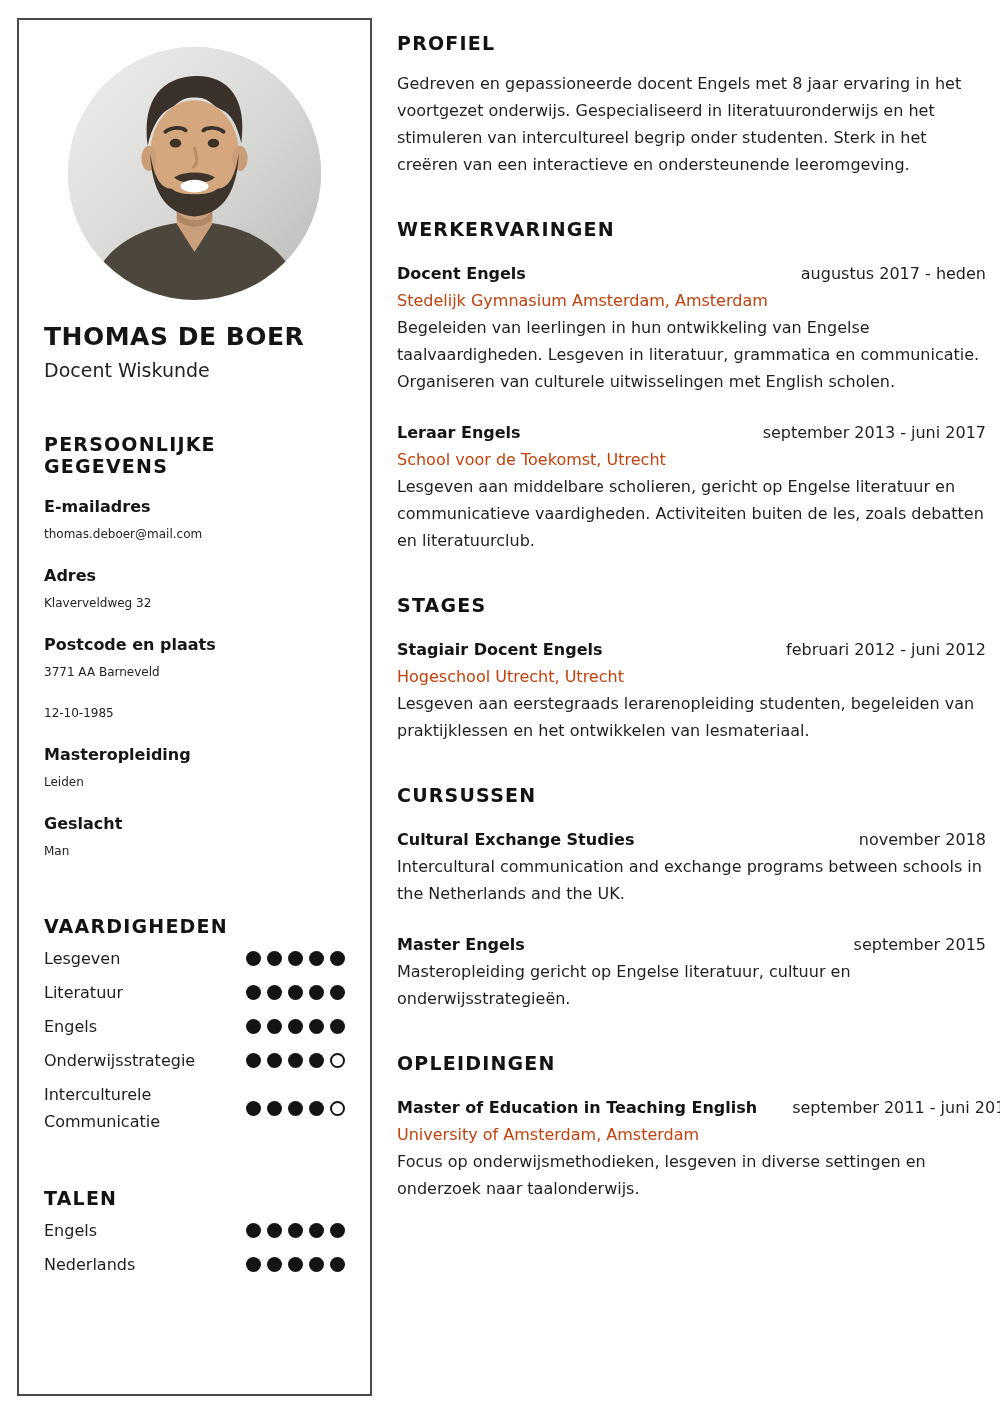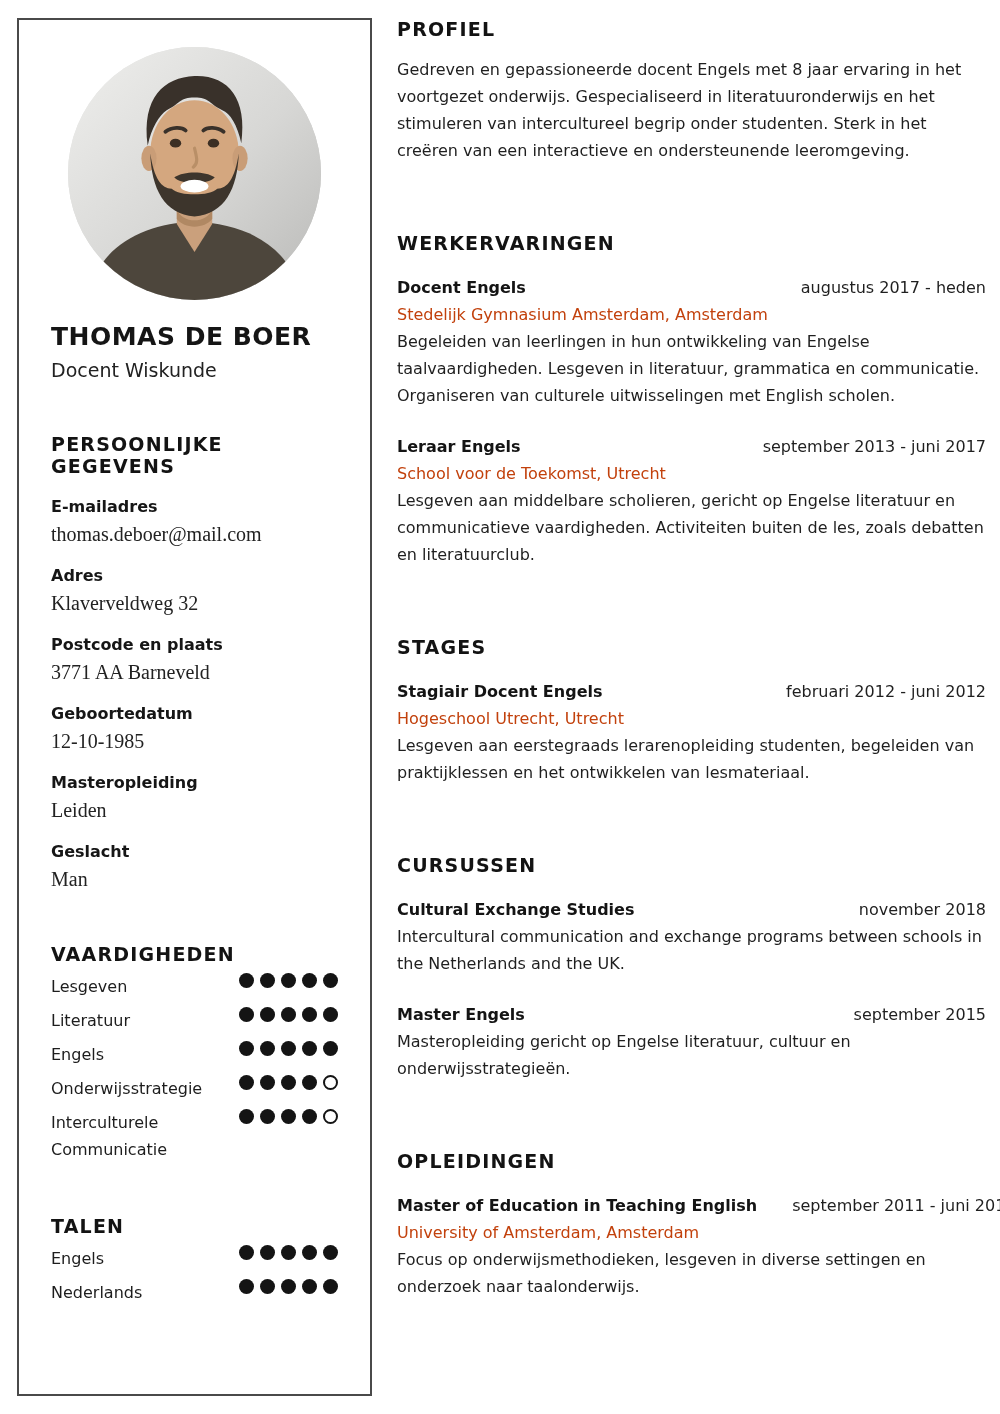--- a/index.html
+++ b/index.html
@@ -13,49 +13,49 @@
   
   .sidebar{
     position:absolute;left:17px;top:18px;width:355px;height:1378px;
     border:2px solid #4a4a4a;box-sizing:border-box;background:#fff;
   }
   .photo-wrap{
     width:253px;height:253px;border-radius:50%;margin:27px auto 0;
     overflow:hidden;background:linear-gradient(135deg,#ececea 0%,#d8d8d6 45%,#bdbdbb 100%);
   }
   .photo-wrap svg{display:block;width:100%;height:100%;}
-  .side-pad{padding:0 32px;}
+  .side-pad{padding:0 25px;}
   .person-name{
     margin-top:22px;font-size:25px;font-weight:700;letter-spacing:0.5px;color:#151515;
   }
   .person-title{margin-top:8px;font-size:19px;color:#222;}
   .side-heading{
     margin-top:52px;font-size:19px;font-weight:700;letter-spacing:1.2px;color:#131313;
   }
   .field{margin-top:18px;}
   .field-label{font-size:16px;font-weight:700;color:#161616;line-height:23px;}
-  .field-value{font-size:20px;color:#222;line-height:23px;margin-top:5px;font-family:Liberation Serif, serif;}
+  .field-value{font-size:12px;color:#222;line-height:23px;margin-top:5px;}
   .skill-list{margin-top:8px;}
   .skill-row{
-    display:flex;justify-content:space-between;align-items:flex-start;margin-top:7px;
+    display:flex;justify-content:space-between;align-items:center;margin-top:7px;
   }
   .skill-label{font-size:16px;line-height:27px;max-width:182px;color:#1d1d1d;}
   .dots{display:flex;gap:6px;align-items:center;flex-shrink:0;}
   .dot{width:15px;height:15px;border-radius:50%;box-sizing:border-box;}
   .dot-filled{background:#141414;}
   .dot-empty{border:2.5px solid #141414;background:#fff;}
 
   
   .main{
-    position:absolute;left:397px;top:0;width:589px;padding-top:18px;box-sizing:border-box;
+    position:absolute;left:397px;top:0;width:589px;padding-top:32px;box-sizing:border-box;
   }
   .main-heading{
     font-size:19px;font-weight:700;letter-spacing:1.2px;color:#131313;
   }
-  .section{margin-top:68px;}
+  .section{margin-top:40px;}
   .section .main-heading{margin-bottom:20px;}
   .profile-text{
     margin:16px 0 8px;font-size:16px;line-height:27px;color:#1f1f1f;
   }
   .entry{margin-bottom:24px;}
   .entry:last-child{margin-bottom:0;}
   .entry-head{
     display:flex;justify-content:space-between;align-items:baseline;
     font-size:16px;line-height:27px;gap:35px;
   }
@@ -121,21 +121,20 @@
       </div>
       <div class="field">
         <div class="field-label">Adres</div>
         <div class="field-value">Klaverveldweg 32</div>
       </div>
       <div class="field">
         <div class="field-label">Postcode en plaats</div>
         <div class="field-value">3771 AA Barneveld</div>
       </div>
       <div class="field">
-        <div class="field-label">Geboortedatum</div>
         <div class="field-value">12-10-1985</div>
       </div>
       <div class="field">
         <div class="field-label">Masteropleiding</div>
         <div class="field-value">Leiden</div>
       </div>
       <div class="field">
         <div class="field-label">Geslacht</div>
         <div class="field-value">Man</div>
       </div>

